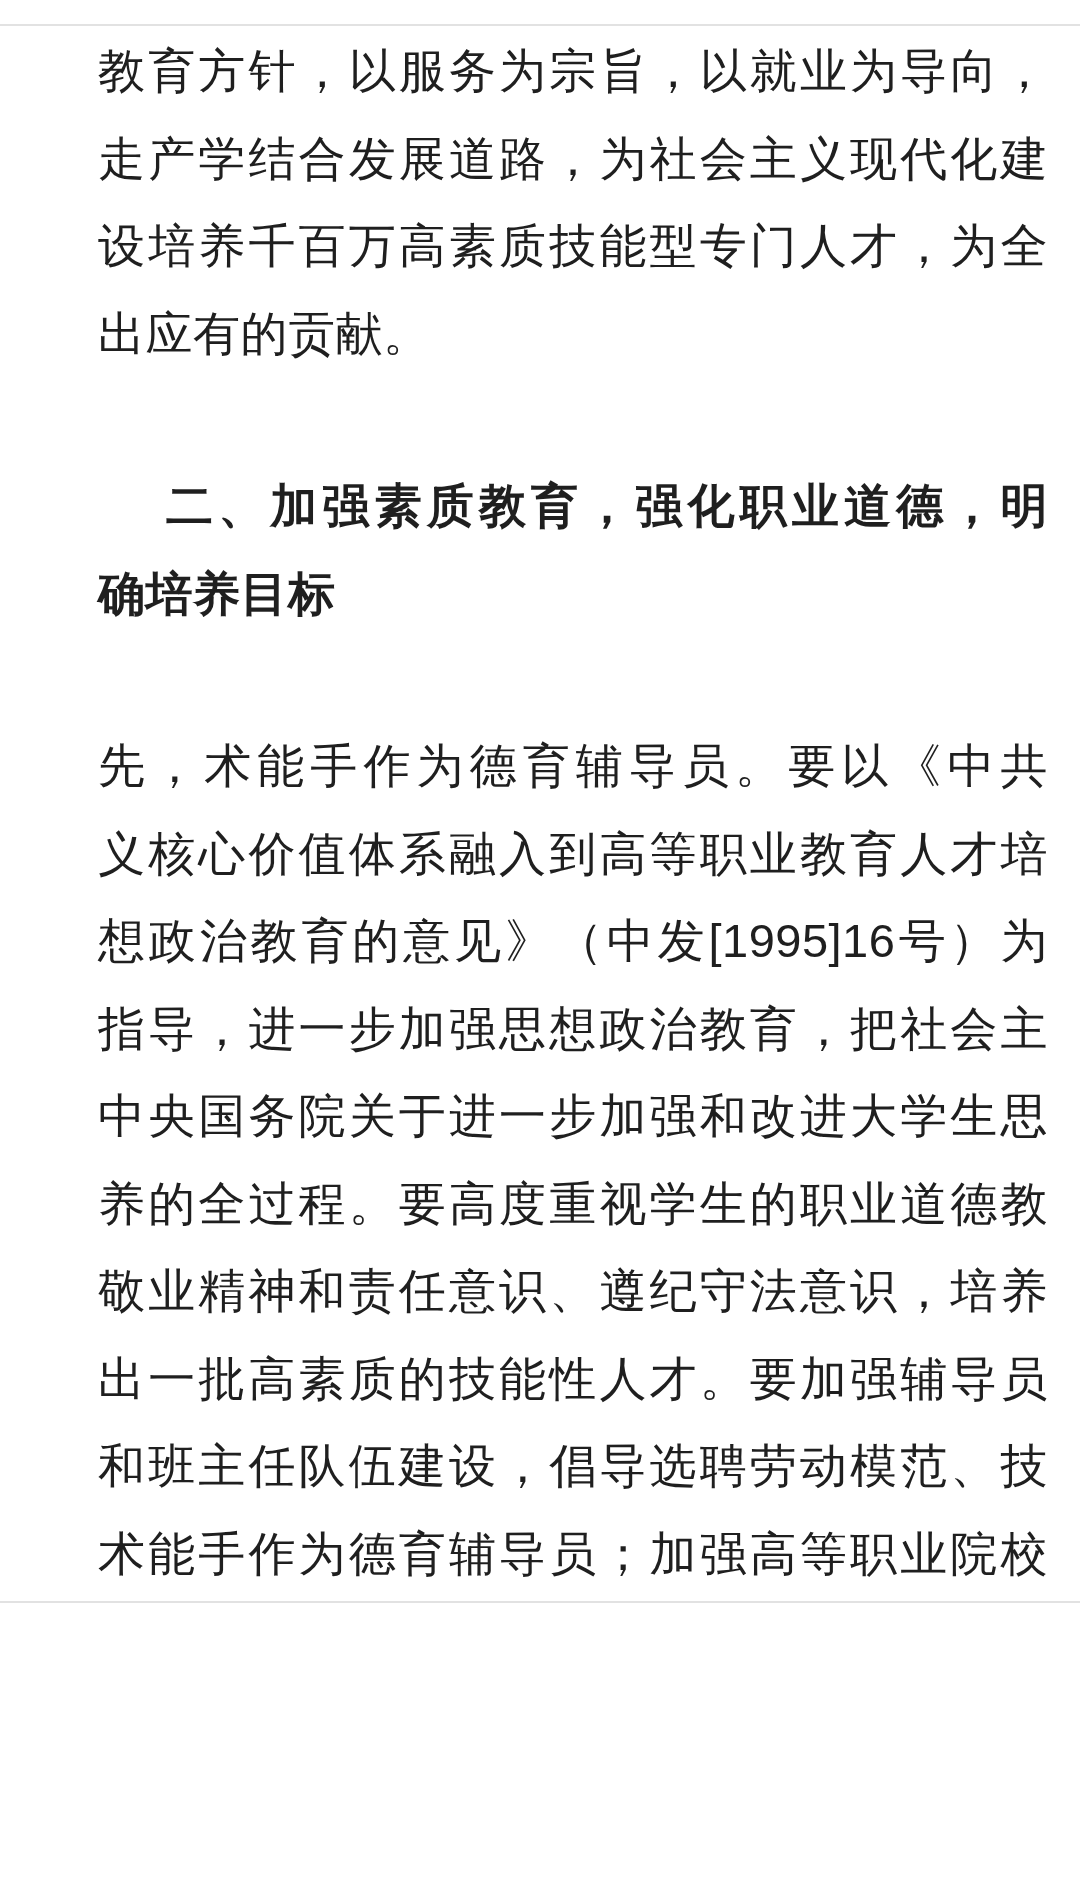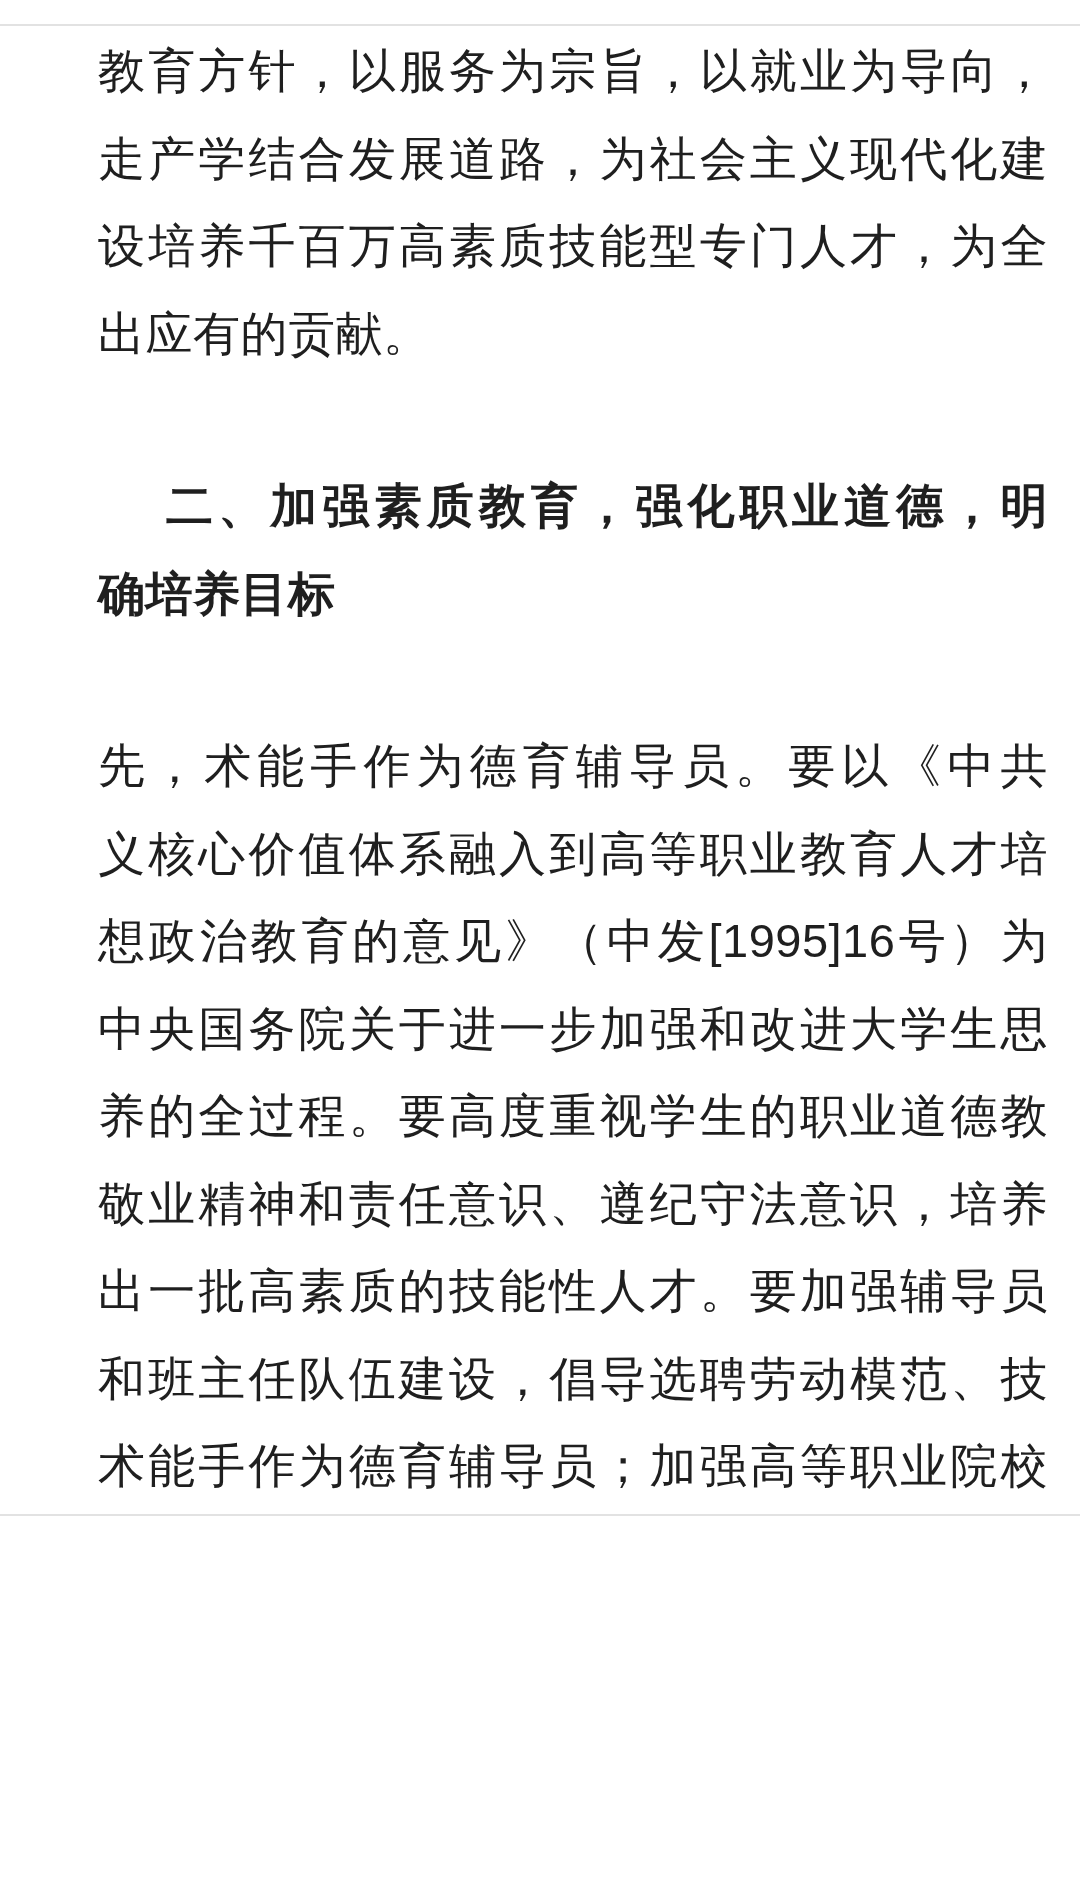--- a/index.html
+++ b/index.html
@@ -62,20 +62,21 @@
         <div class="line">出应有的贡献。</div>
       </div>
       <div class="para heading">
         <div class="line justify-all indent">二、加强素质教育，强化职业道德，明</div>
         <div class="line">确培养目标</div>
       </div>
       <div class="para">
         <div class="line justify-all">先，术能手作为德育辅导员。要以《中共</div>
         <div class="line justify-all">义核心价值体系融入到高等职业教育人才培</div>
         <div class="line justify-all">想政治教育的意见》（中发[1995]16号）为</div>
+        <div class="line justify-all">指导，进一步加强思想政治教育，把社会主</div>
         <div class="line justify-all">中央国务院关于进一步加强和改进大学生思</div>
         <div class="line justify-all">养的全过程。要高度重视学生的职业道德教</div>
         <div class="line justify-all">敬业精神和责任意识、遵纪守法意识，培养</div>
         <div class="line justify-all">出一批高素质的技能性人才。要加强辅导员</div>
         <div class="line justify-all">和班主任队伍建设，倡导选聘劳动模范、技</div>
         <div class="line justify-all">术能手作为德育辅导员；加强高等职业院校</div>
       </div>
     </div>
   <div class="divider"></div>
 </div>

